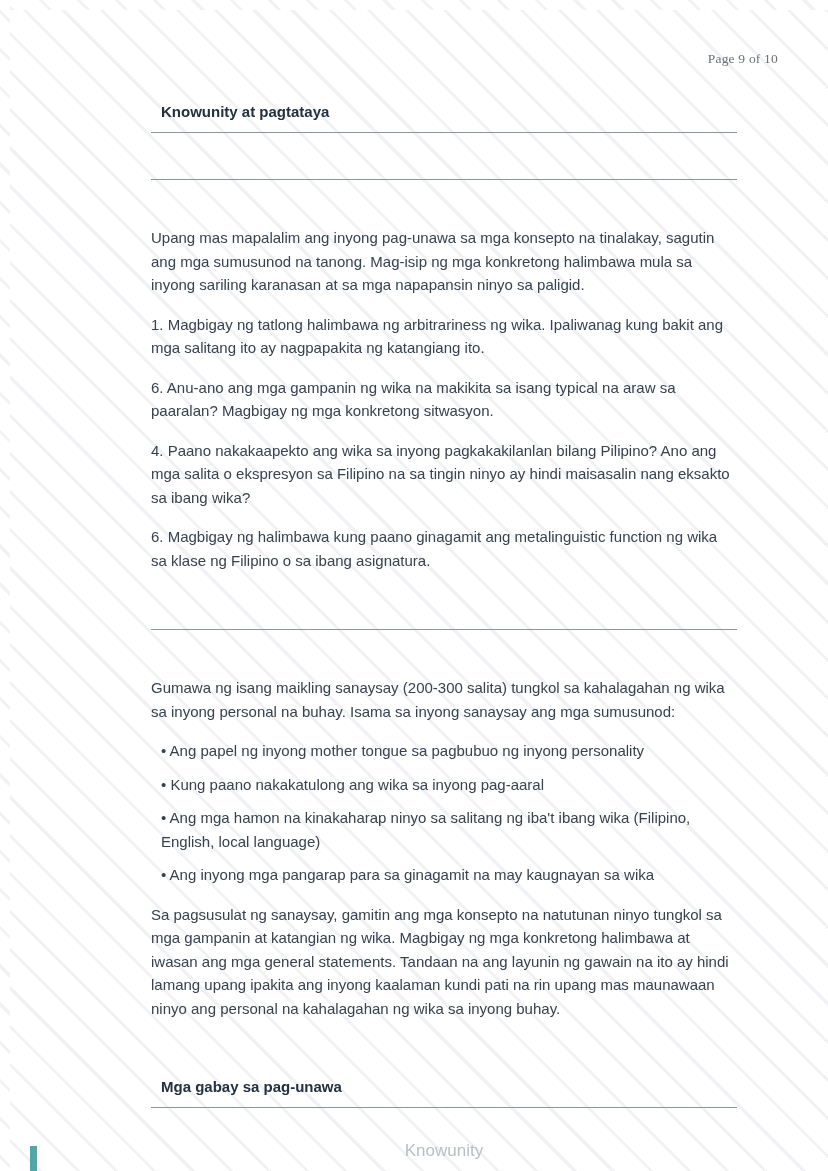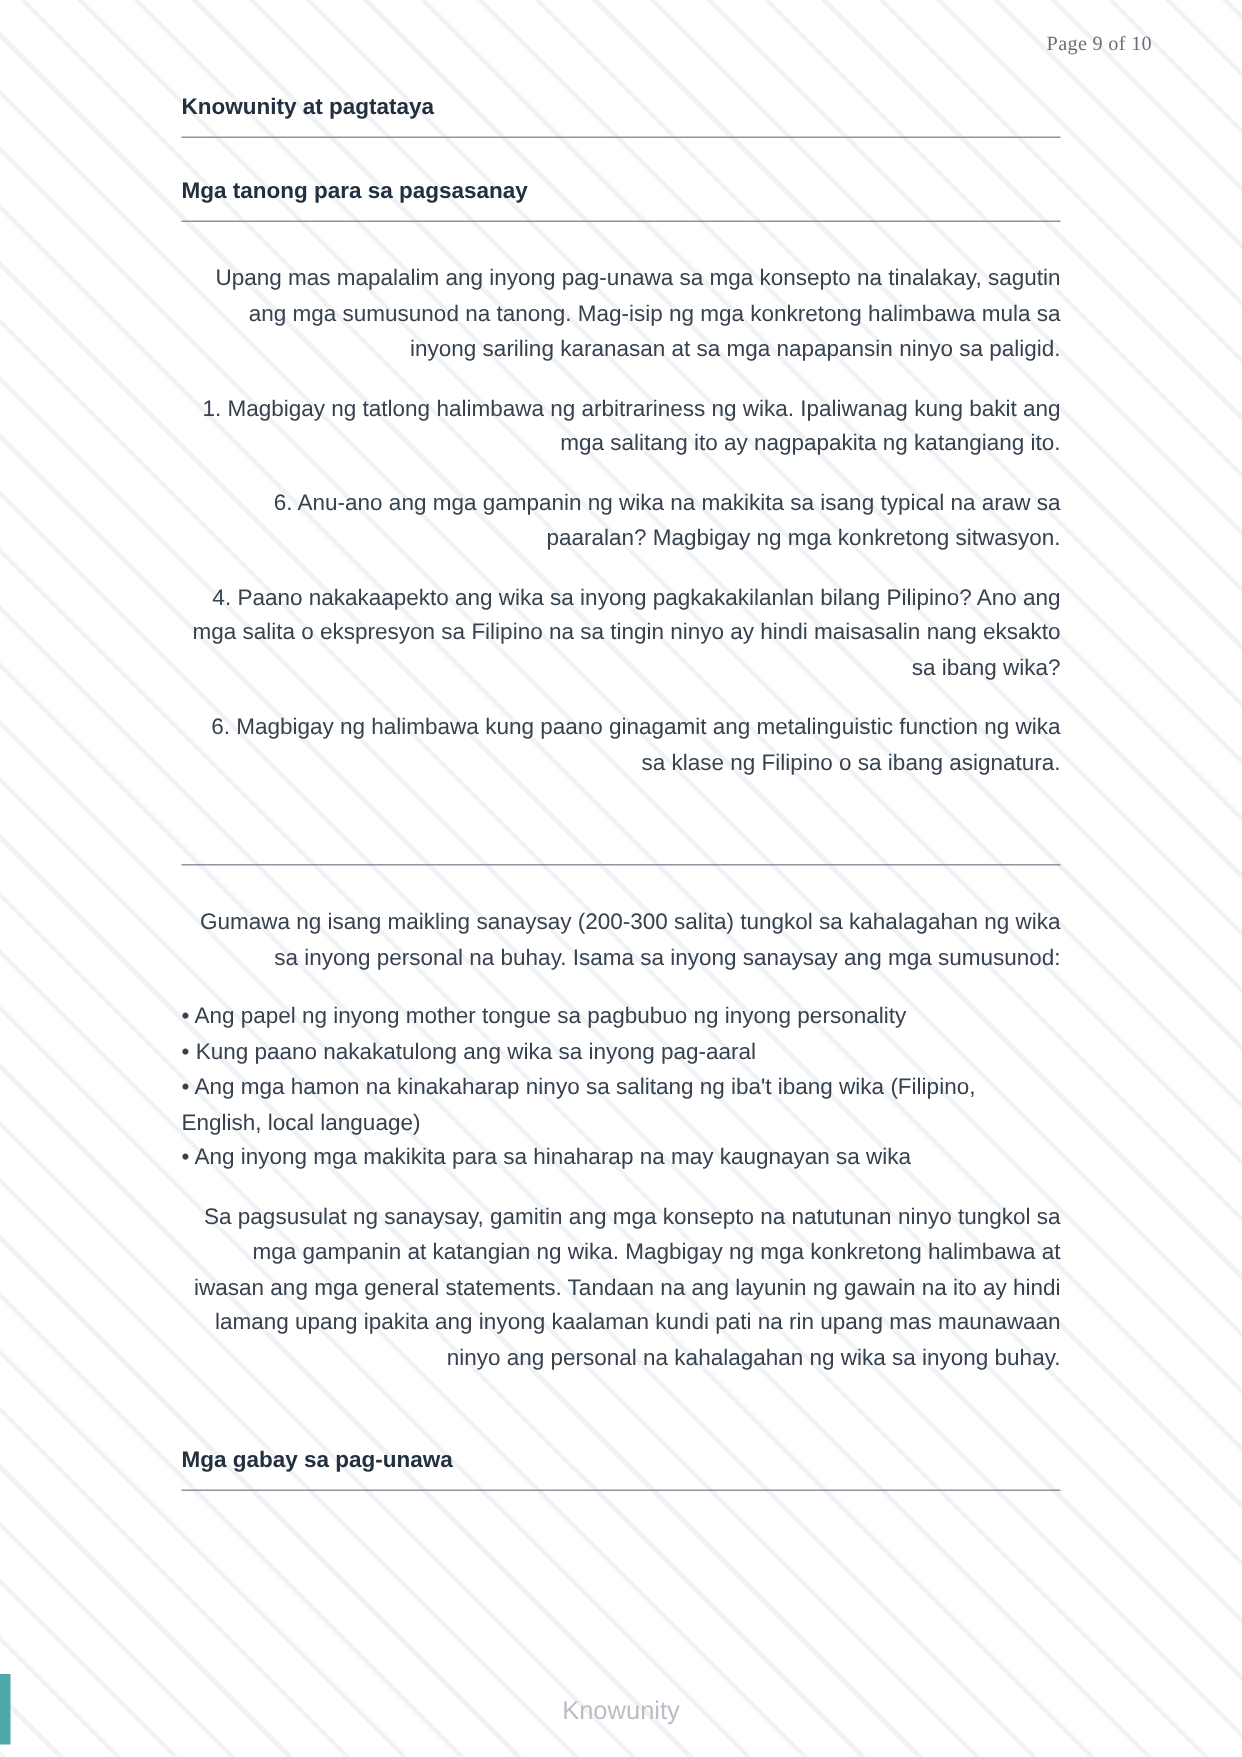--- a/index.html
+++ b/index.html
@@ -1,15 +1,15 @@
 <!DOCTYPE html>
 <html><head>
 <meta charset="utf-8">
 <style>
-  * { margin: 0; padding: 0; box-sizing: border-box; }
+  * { margin: 10px; padding: 0; box-sizing: border-box; }
 
   html, body {
     width: 828px;
     height: 1171px;
     font-family: "Liberation Sans", "DejaVu Sans", sans-serif;
   }
 
   body {
     position: relative;
     background-color: #ffffff;
@@ -53,21 +53,21 @@
   .rule {
     border: none;
     border-top: 1px solid #8d95a0;
     margin: 9px 0 0 0;
     height: 0;
   }
 
   .section-gap { height: 26px; }
   .section-top-gap { height: 31px; }
 
-  .para { margin: 0 0 16px 0; text-align: right; }
+  .para { margin: 0 0 16px 0; }
   .para:last-child { margin-bottom: 0; }
 
   .bullet-block { margin: 0 0 16px 0; }
   .bullet-line { display: block; }
 
   .footer-brand {
     position: absolute;
     bottom: 20px;
     left: 0;
     width: 100%;
@@ -89,42 +89,41 @@
 <body>
 
 <div class="page-label">Page 9 of 10</div>
 
 <div class="content">
 
   <h2 class="section-heading">Knowunity at pagtataya</h2>
   <hr class="rule">
   <div class="section-gap"></div>
 
-  <h2 class="section-heading">Mga tanong para sa pagsasanay</h2>
   <hr class="rule">
   <div class="section-gap"></div>
 
   <p class="para">Upang mas mapalalim ang inyong pag-unawa sa mga konsepto na tinalakay, sagutin ang mga sumusunod na tanong. Mag-isip ng mga konkretong halimbawa mula sa inyong sariling karanasan at sa mga napapansin ninyo sa paligid.</p>
 
   <p class="para">1. Magbigay ng tatlong halimbawa ng arbitrariness ng wika. Ipaliwanag kung bakit ang mga salitang ito ay nagpapakita ng katangiang ito.</p>
   <p class="para">6. Anu-ano ang mga gampanin ng wika na makikita sa isang typical na araw sa paaralan? Magbigay ng mga konkretong sitwasyon.</p>
   <p class="para">4. Paano nakakaapekto ang wika sa inyong pagkakakilanlan bilang Pilipino? Ano ang mga salita o ekspresyon sa Filipino na sa tingin ninyo ay hindi maisasalin nang eksakto sa ibang wika?</p>
   <p class="para">6. Magbigay ng halimbawa kung paano ginagamit ang metalinguistic function ng wika sa klase ng Filipino o sa ibang asignatura.</p>
 
   <div class="section-top-gap"></div>
   <hr class="rule">
   <div class="section-gap"></div>
 
   <p class="para">Gumawa ng isang maikling sanaysay (200-300 salita) tungkol sa kahalagahan ng wika sa inyong personal na buhay. Isama sa inyong sanaysay ang mga sumusunod:</p>
 
   <div class="bullet-block">
     <span class="bullet-line">• Ang papel ng inyong mother tongue sa pagbubuo ng inyong personality</span>
     <span class="bullet-line">• Kung paano nakakatulong ang wika sa inyong pag-aaral</span>
     <span class="bullet-line">• Ang mga hamon na kinakaharap ninyo sa salitang ng iba't ibang wika (Filipino, English, local language)</span>
-    <span class="bullet-line">• Ang inyong mga makikita para sa hinaharap na may kaugnayan sa wika</span>
+    <span class="bullet-line">• Ang inyong mga pangarap para sa ginagamit na may kaugnayan sa wika</span>
   </div>
 
   <p class="para">Sa pagsusulat ng sanaysay, gamitin ang mga konsepto na natutunan ninyo tungkol sa mga gampanin at katangian ng wika. Magbigay ng mga konkretong halimbawa at iwasan ang mga general statements. Tandaan na ang layunin ng gawain na ito ay hindi lamang upang ipakita ang inyong kaalaman kundi pati na rin upang mas maunawaan ninyo ang personal na kahalagahan ng wika sa inyong buhay.</p>
 
   <div class="section-top-gap"></div>
   <h2 class="section-heading">Mga gabay sa pag-unawa</h2>
   <hr class="rule">
   <div class="section-gap"></div>
 
 </div>

